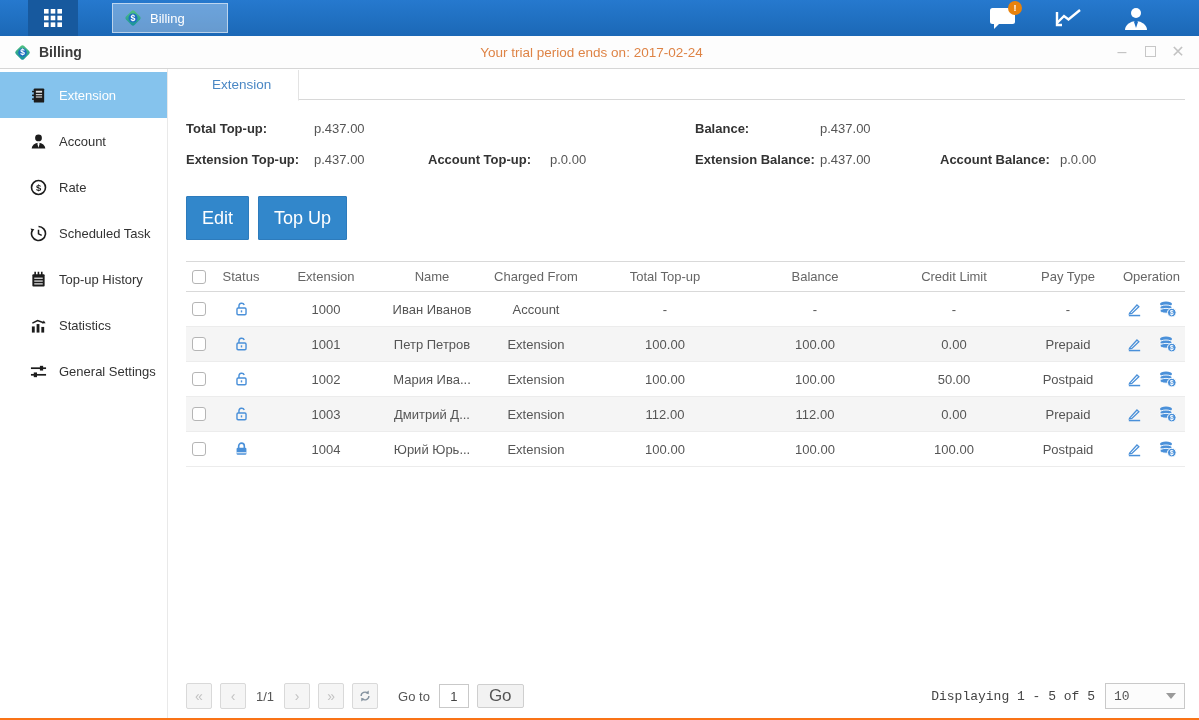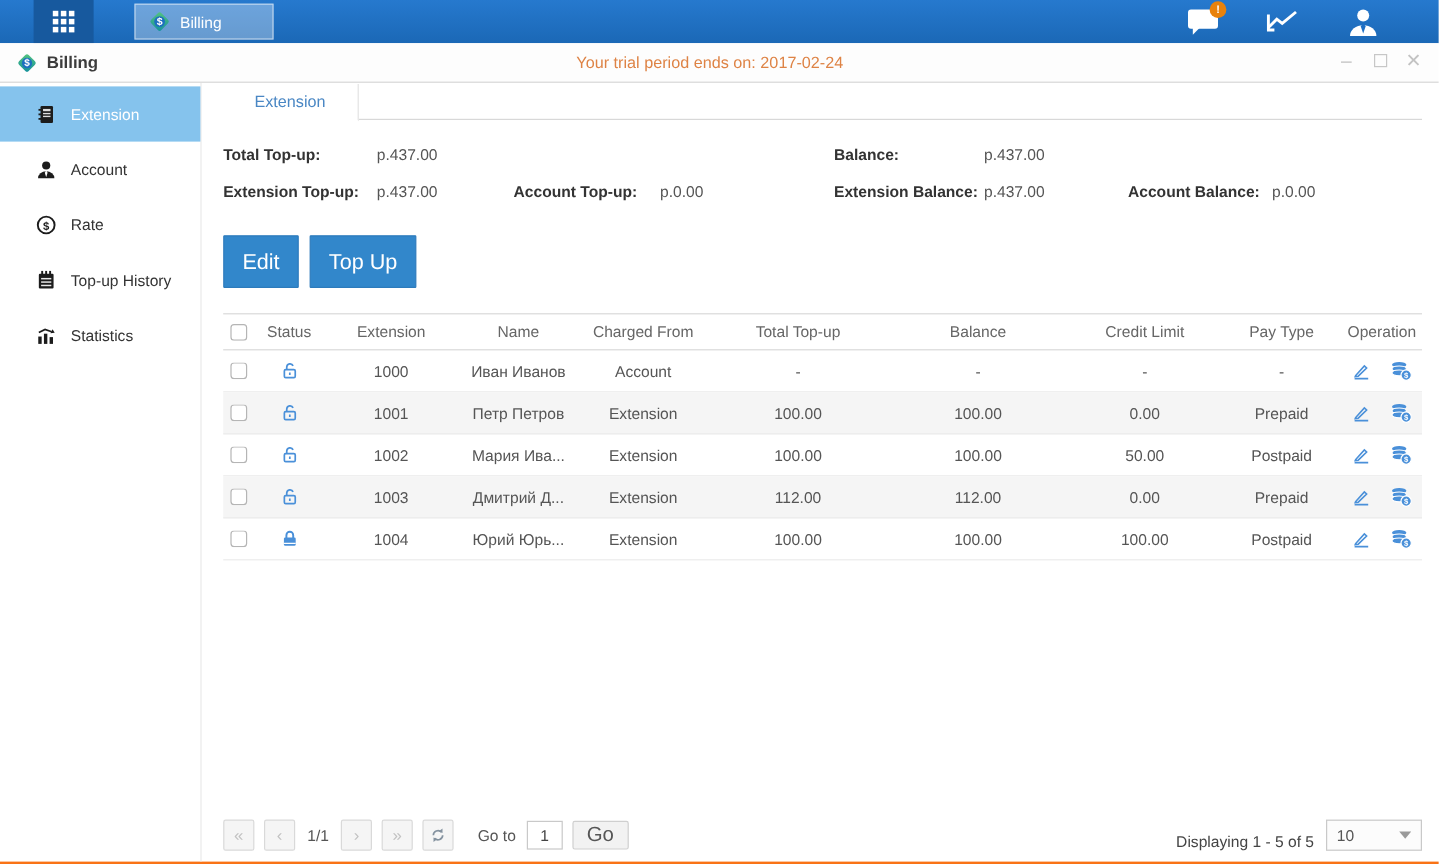--- a/index.html
+++ b/index.html
@@ -64,21 +64,21 @@
 
   
   .spacer { flex:1; }
   .pagination { height:26px; margin-bottom:9px; display:flex; align-items:center; }
   .pg-btn { width:26px; height:26px; background:#f5f5f5; border:1px solid #d9d9d9; border-radius:2px; color:#c2c2c2; font-size:14px;
     display:flex; align-items:center; justify-content:center; margin-right:8px; cursor:pointer; }
   .pg-indicator { color:#555; margin:0 10px 0 2px; }
   .goto-label { margin:0 9px 0 12px; color:#555; }
   .goto-input { width:30px; height:24px; border:1px solid #c9c9c9; text-align:center; font-size:13px; color:#444; font-family:inherit; }
   .go-btn { height:24px; padding:0 11px; margin-left:8px; background:#f2f2f2; border:1px solid #cfcfcf; border-radius:2px; color:#555; font-size:17px; cursor:pointer; font-family:inherit; }
-  .pg-right { margin-left:auto; display:flex; align-items:flex-end; gap:10px; color:#444; }
+  .pg-right { margin-left:auto; display:flex; align-items:center; gap:10px; color:#444;font-family:Liberation Mono, monospace; }
   .pagesize { width:80px; height:26px; border:1px solid #c9c9c9; background:#fcfcfc; display:flex; align-items:center; padding:0 8px; cursor:pointer; color:#555; }
   .caret { margin-left:auto; width:0; height:0; border-left:5px solid transparent; border-right:5px solid transparent; border-top:6px solid #9a9a9a; }
 </style>
 </head>
 <body>
 
 <div class="topbar">
   <div class="appgrid-btn">
     <svg width="20" height="20" viewBox="0 0 20 20">
       <g fill="#fff">
@@ -182,39 +182,56 @@
     </div>
     <div class="side-item">
       <svg width="17" height="17" viewBox="0 0 18 18">
         <circle cx="9" cy="9" r="7.4" fill="none" stroke="#1c1c1c" stroke-width="1.7"></circle>
         <text x="9" y="13" font-size="10" font-weight="bold" fill="#1c1c1c" text-anchor="middle" font-family="Liberation Sans,sans-serif">$</text>
       </svg>
       <span>Rate</span>
     </div>
     <div class="side-item">
       <svg width="17" height="17" viewBox="0 0 18 18">
+        <path d="M9,1.6 a7.4,7.4 0 1 1 -6.9,4.7" fill="none" stroke="#1c1c1c" stroke-width="1.7"></path>
+        <polygon points="2.2,7.6 0.6,3.8 4.6,4.6" fill="#1c1c1c"></polygon>
+        <polyline points="9,5 9,9.4 12.4,11" fill="none" stroke="#1c1c1c" stroke-width="1.6"></polyline>
+      </svg>
+      <span>Scheduled Task</span>
+    </div>
+    <div class="side-item">
+      <svg width="17" height="17" viewBox="0 0 18 18">
         <rect x="2.5" y="3.4" width="13" height="13" rx="1" fill="#1c1c1c"></rect>
         <rect x="4.6" y="0.8" width="1.7" height="4" fill="#1c1c1c"></rect>
         <rect x="8.1" y="0.8" width="1.7" height="4" fill="#1c1c1c"></rect>
         <rect x="11.6" y="0.8" width="1.7" height="4" fill="#1c1c1c"></rect>
         <rect x="4.5" y="7" width="9" height="1.3" fill="#fff" opacity=".9"></rect>
         <rect x="4.5" y="10" width="9" height="1.3" fill="#fff" opacity=".9"></rect>
         <rect x="4.5" y="13" width="9" height="1.3" fill="#fff" opacity=".9"></rect>
       </svg>
       <span>Top-up History</span>
     </div>
     <div class="side-item">
       <svg width="17" height="17" viewBox="0 0 18 18">
         <rect x="2" y="10" width="3" height="6.5" fill="#1c1c1c"></rect>
         <rect x="7" y="7.5" width="3" height="9" fill="#1c1c1c"></rect>
         <rect x="12" y="10.5" width="3" height="6" fill="#1c1c1c"></rect>
         <polyline points="2.5,6.5 8,3.8 13.8,5.8" fill="none" stroke="#1c1c1c" stroke-width="1.5"></polyline>
         <polygon points="16.5,6.6 12.8,7 14.6,3.6" fill="#1c1c1c"></polygon>
       </svg>
       <span>Statistics</span>
+    </div>
+    <div class="side-item">
+      <svg width="17" height="17" viewBox="0 0 18 18">
+        <line x1="1" y1="5.5" x2="17" y2="5.5" stroke="#1c1c1c" stroke-width="1.8"></line>
+        <rect x="10.5" y="3" width="3.4" height="5" fill="#1c1c1c"></rect>
+        <line x1="1" y1="12.5" x2="17" y2="12.5" stroke="#1c1c1c" stroke-width="1.8"></line>
+        <rect x="4" y="10" width="3.4" height="5" fill="#1c1c1c"></rect>
+      </svg>
+      <span>General Settings</span>
     </div>
   </div>
 
   <div class="main">
 
     <div class="tabstrip">
       <span class="tab">Extension</span>
     </div>
 
     <div class="summary">

